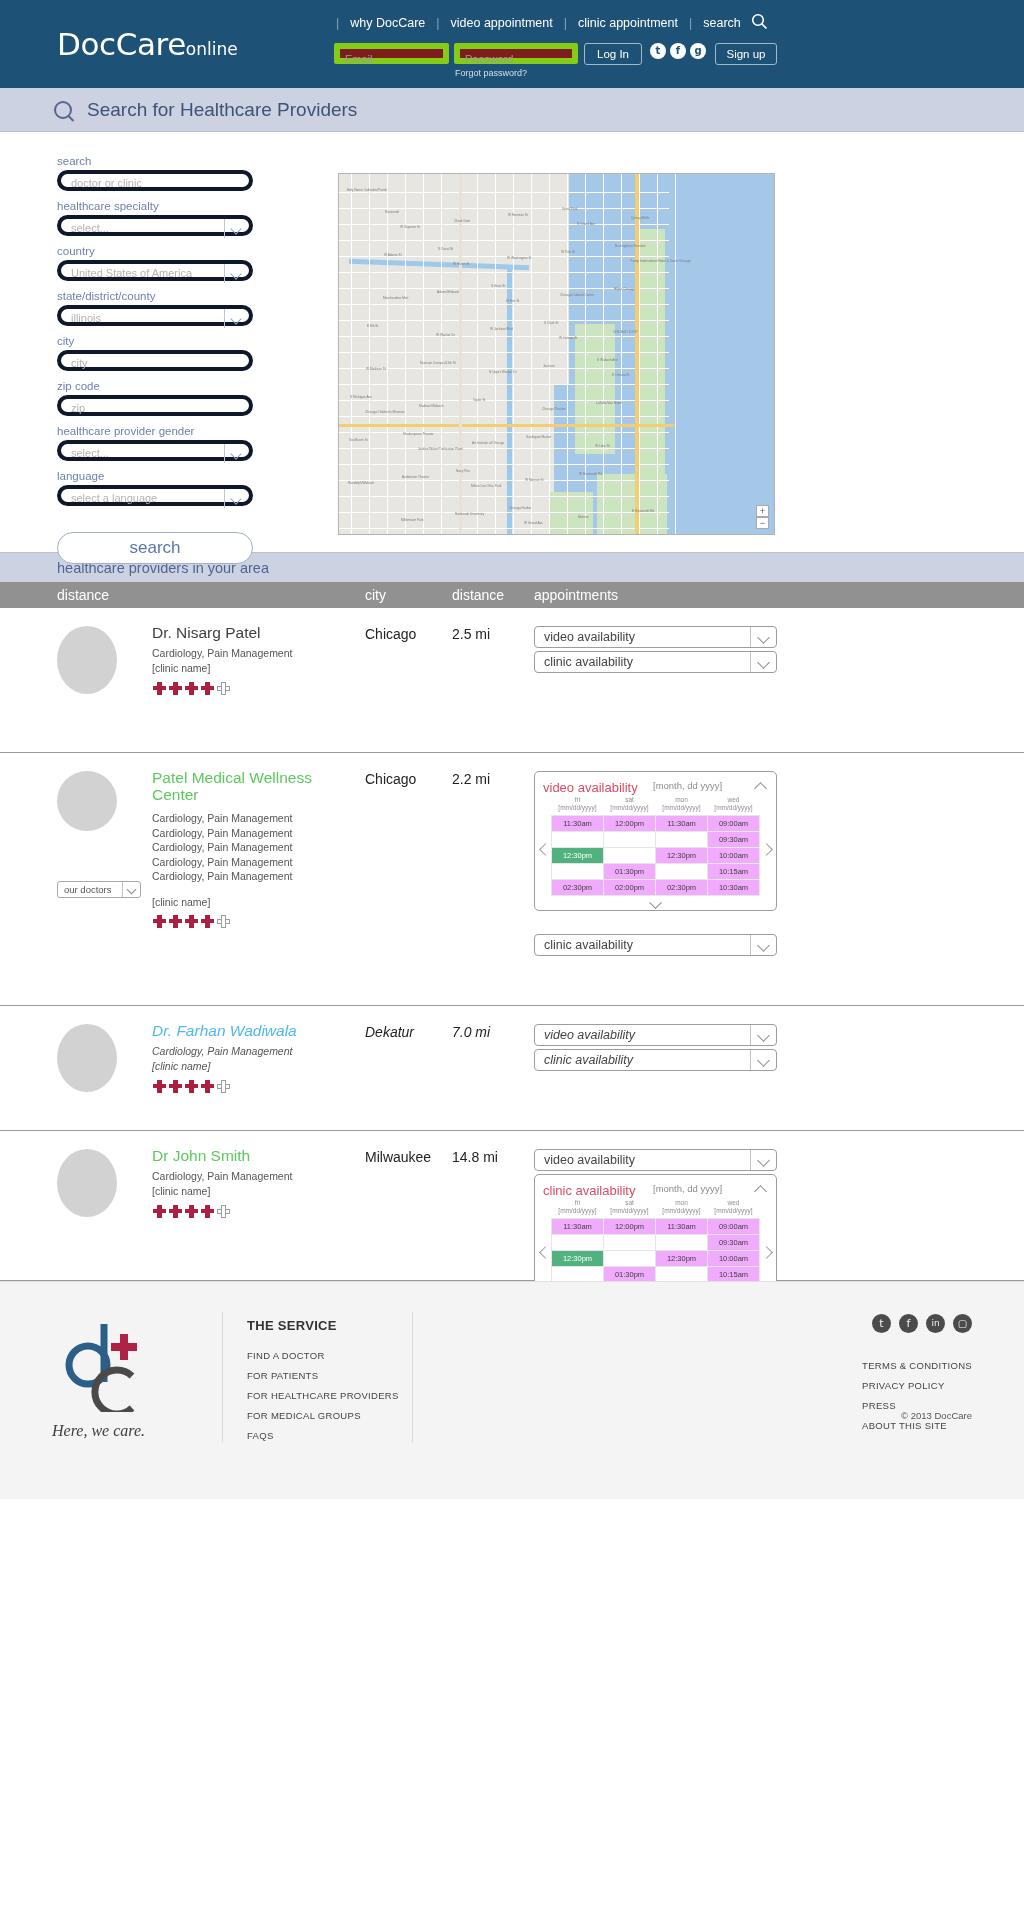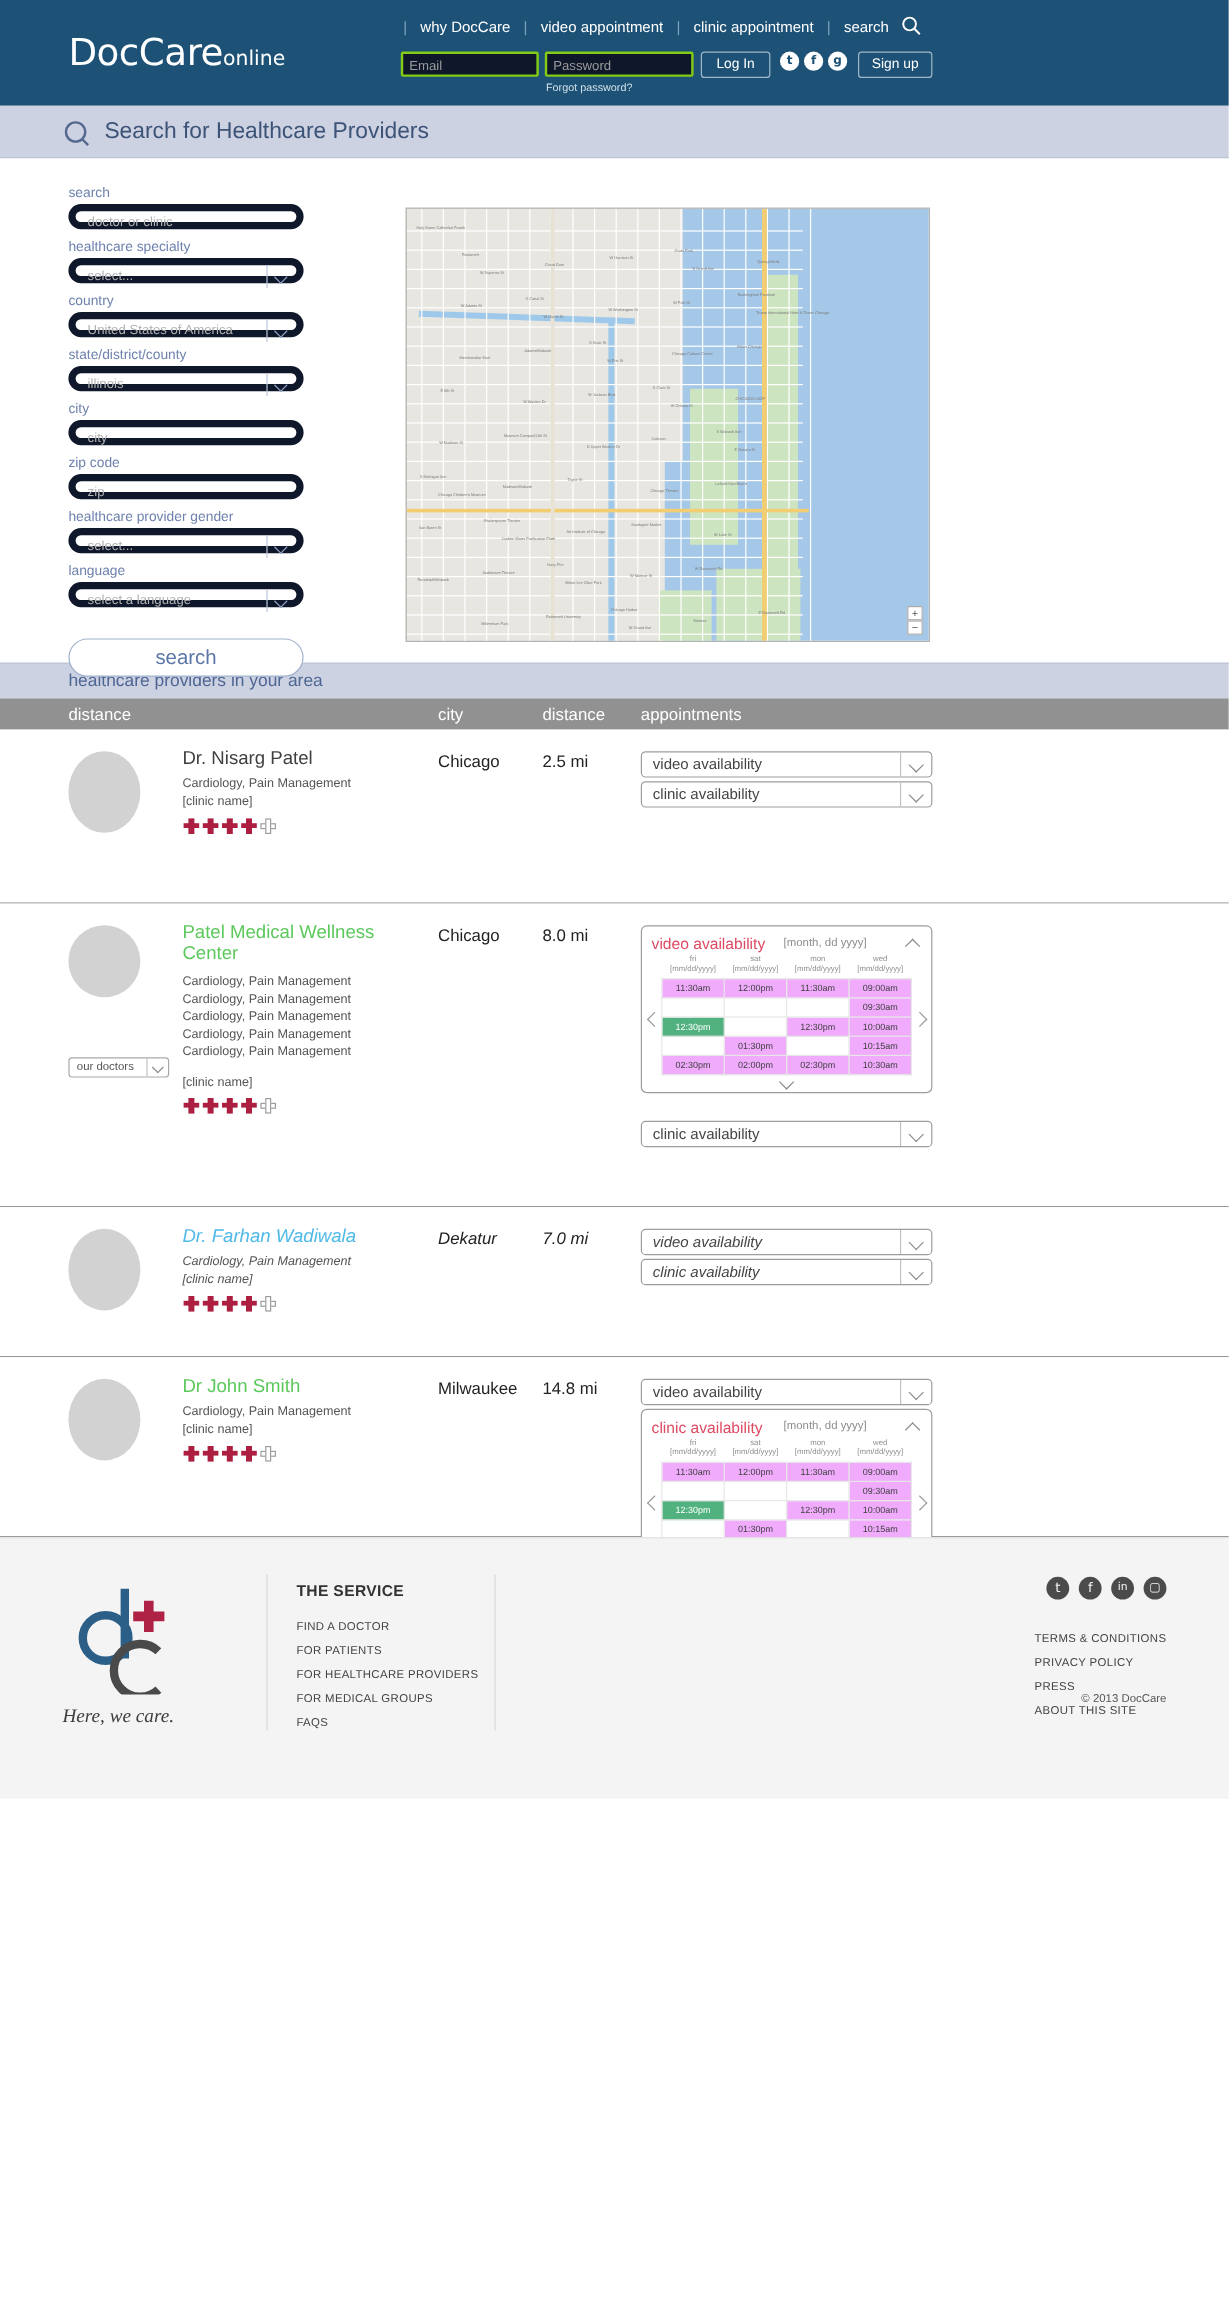--- a/index.html
+++ b/index.html
@@ -14,21 +14,21 @@
   .logo { position:absolute; left:57px; top:26px; color:#fff;
           font-size:31px; font-weight:400; letter-spacing:-.4px;
           font-family:"DejaVu Sans", sans-serif; }
   .logo .thin { font-size:17px; font-weight:400; letter-spacing:0; }
   .topnav { position:absolute; left:325px; top:13px; display:flex; align-items:center;
             color:#fff; font-size:12.5px; }
   .topnav .sep { color:#7ea3bd; margin:0 11px; }
   .topnav a { color:#fff; text-decoration:none; white-space:nowrap; }
   .search-ico { margin-left:10px; }
   .loginrow { position:absolute; left:334px; top:43px; display:flex; align-items:flex-start; }
-  .fld { width:115px; height:21px; background:#0f172a; border:2px solid #84cc16;
+  .fld { width:115px; height:21px; background:#7f1d1d; border:6px solid #84cc16;
          border-radius:2px; font-size:11px; color:#9a9a9a; padding:0 5px;
          line-height:21px; }
   .fld.pw { width:124px; margin-left:5px; }
   .btn-login { margin-left:6px; width:58px; height:22px; border:1px solid #9fb8cb;
         border-radius:3px; color:#fff; font-size:11.5px; text-align:center;
         line-height:21px; background:transparent; }
   .socials { display:flex; margin-left:8px; gap:4px; align-items:center; }
   .soc { width:16px; height:16px; border-radius:50%; background:#fff; color:#1d5175;
          font-size:10px; font-weight:bold; text-align:center; line-height:16px;
          font-family:"DejaVu Sans", sans-serif; }
@@ -40,21 +40,21 @@
             padding-left:54px; border-bottom:1px solid #b9c0d2; }
   .banner .mag { width:18px; height:18px; border:2px solid #55688f; border-radius:50%;
                  position:relative; margin-right:15px; }
   .banner .mag:after { content:""; position:absolute; width:2px; height:7px;
                  background:#55688f; right:-2px; bottom:-5px; transform:rotate(-45deg); }
   .banner-title { font-size:19px; color:#3e5378; font-weight:400; }
   
   .panel { position:relative; height:420px; background:#fff; }
   .form { position:absolute; left:57px; top:14px; width:196px; }
   .lbl { font-size:11.5px; color:#6e82ad; margin:9px 0 3px; }
-  .inp { width:196px; height:21px; border:6px solid #0f172a; border-radius:11px;
+  .inp { width:196px; height:21px; border:4px solid #0f172a; border-radius:11px;
          background:#fff; font-size:11px; color:#b3b3b3; padding:0 10px;
          line-height:19px; position:relative; }
   .inp.sel { padding-right:28px; }
   .inp .caret { position:absolute; right:0; top:0; width:25px; height:19px;
          border-left:1px solid #b9c6dc; }
   .inp .caret:before { content:""; position:absolute; left:7px; top:6px;
          width:7px; height:7px; border-right:1.4px solid #8fa3c4;
          border-bottom:1.4px solid #8fa3c4; transform:rotate(45deg); }
   .btn-search { margin-top:26px; width:196px; height:32px; border:1px solid #9fb1cd;
          border-radius:16px; color:#5c76a8; font-size:17px; text-align:center;
@@ -391,21 +391,21 @@
     <div class="prow" style="height: 253px; padding-left: 48px;">
       <div class="avatar" style="border-radius: 50%; height: 60px;"></div>
       <div class="pname" style="color: rgb(92, 201, 92);">Patel Medical Wellness Center</div>
       <div class="pspec" style="top: 58px;">Cardiology, Pain Management</div>
       <div class="pspec" style="top: 72.5px;">Cardiology, Pain Management</div>
       <div class="pspec" style="top: 87px;">Cardiology, Pain Management</div>
       <div class="pspec" style="top: 101.5px;">Cardiology, Pain Management</div>
       <div class="pspec" style="top: 116px;">Cardiology, Pain Management</div>
       <div class="pspec" style="top: 141.5px;">[clinic name]</div>
       <div class="pcity">Chicago</div>
-      <div class="pdist">8.0 mi</div>
+      <div class="pdist">2.2 mi</div>
       <div class="rating" style="top: 160.5px;">
         <span class="cross">
           <i class="h"></i>
           <i class="v"></i>
         </span>
         <span class="cross">
           <i class="h"></i>
           <i class="v"></i>
         </span>
         <span class="cross">

